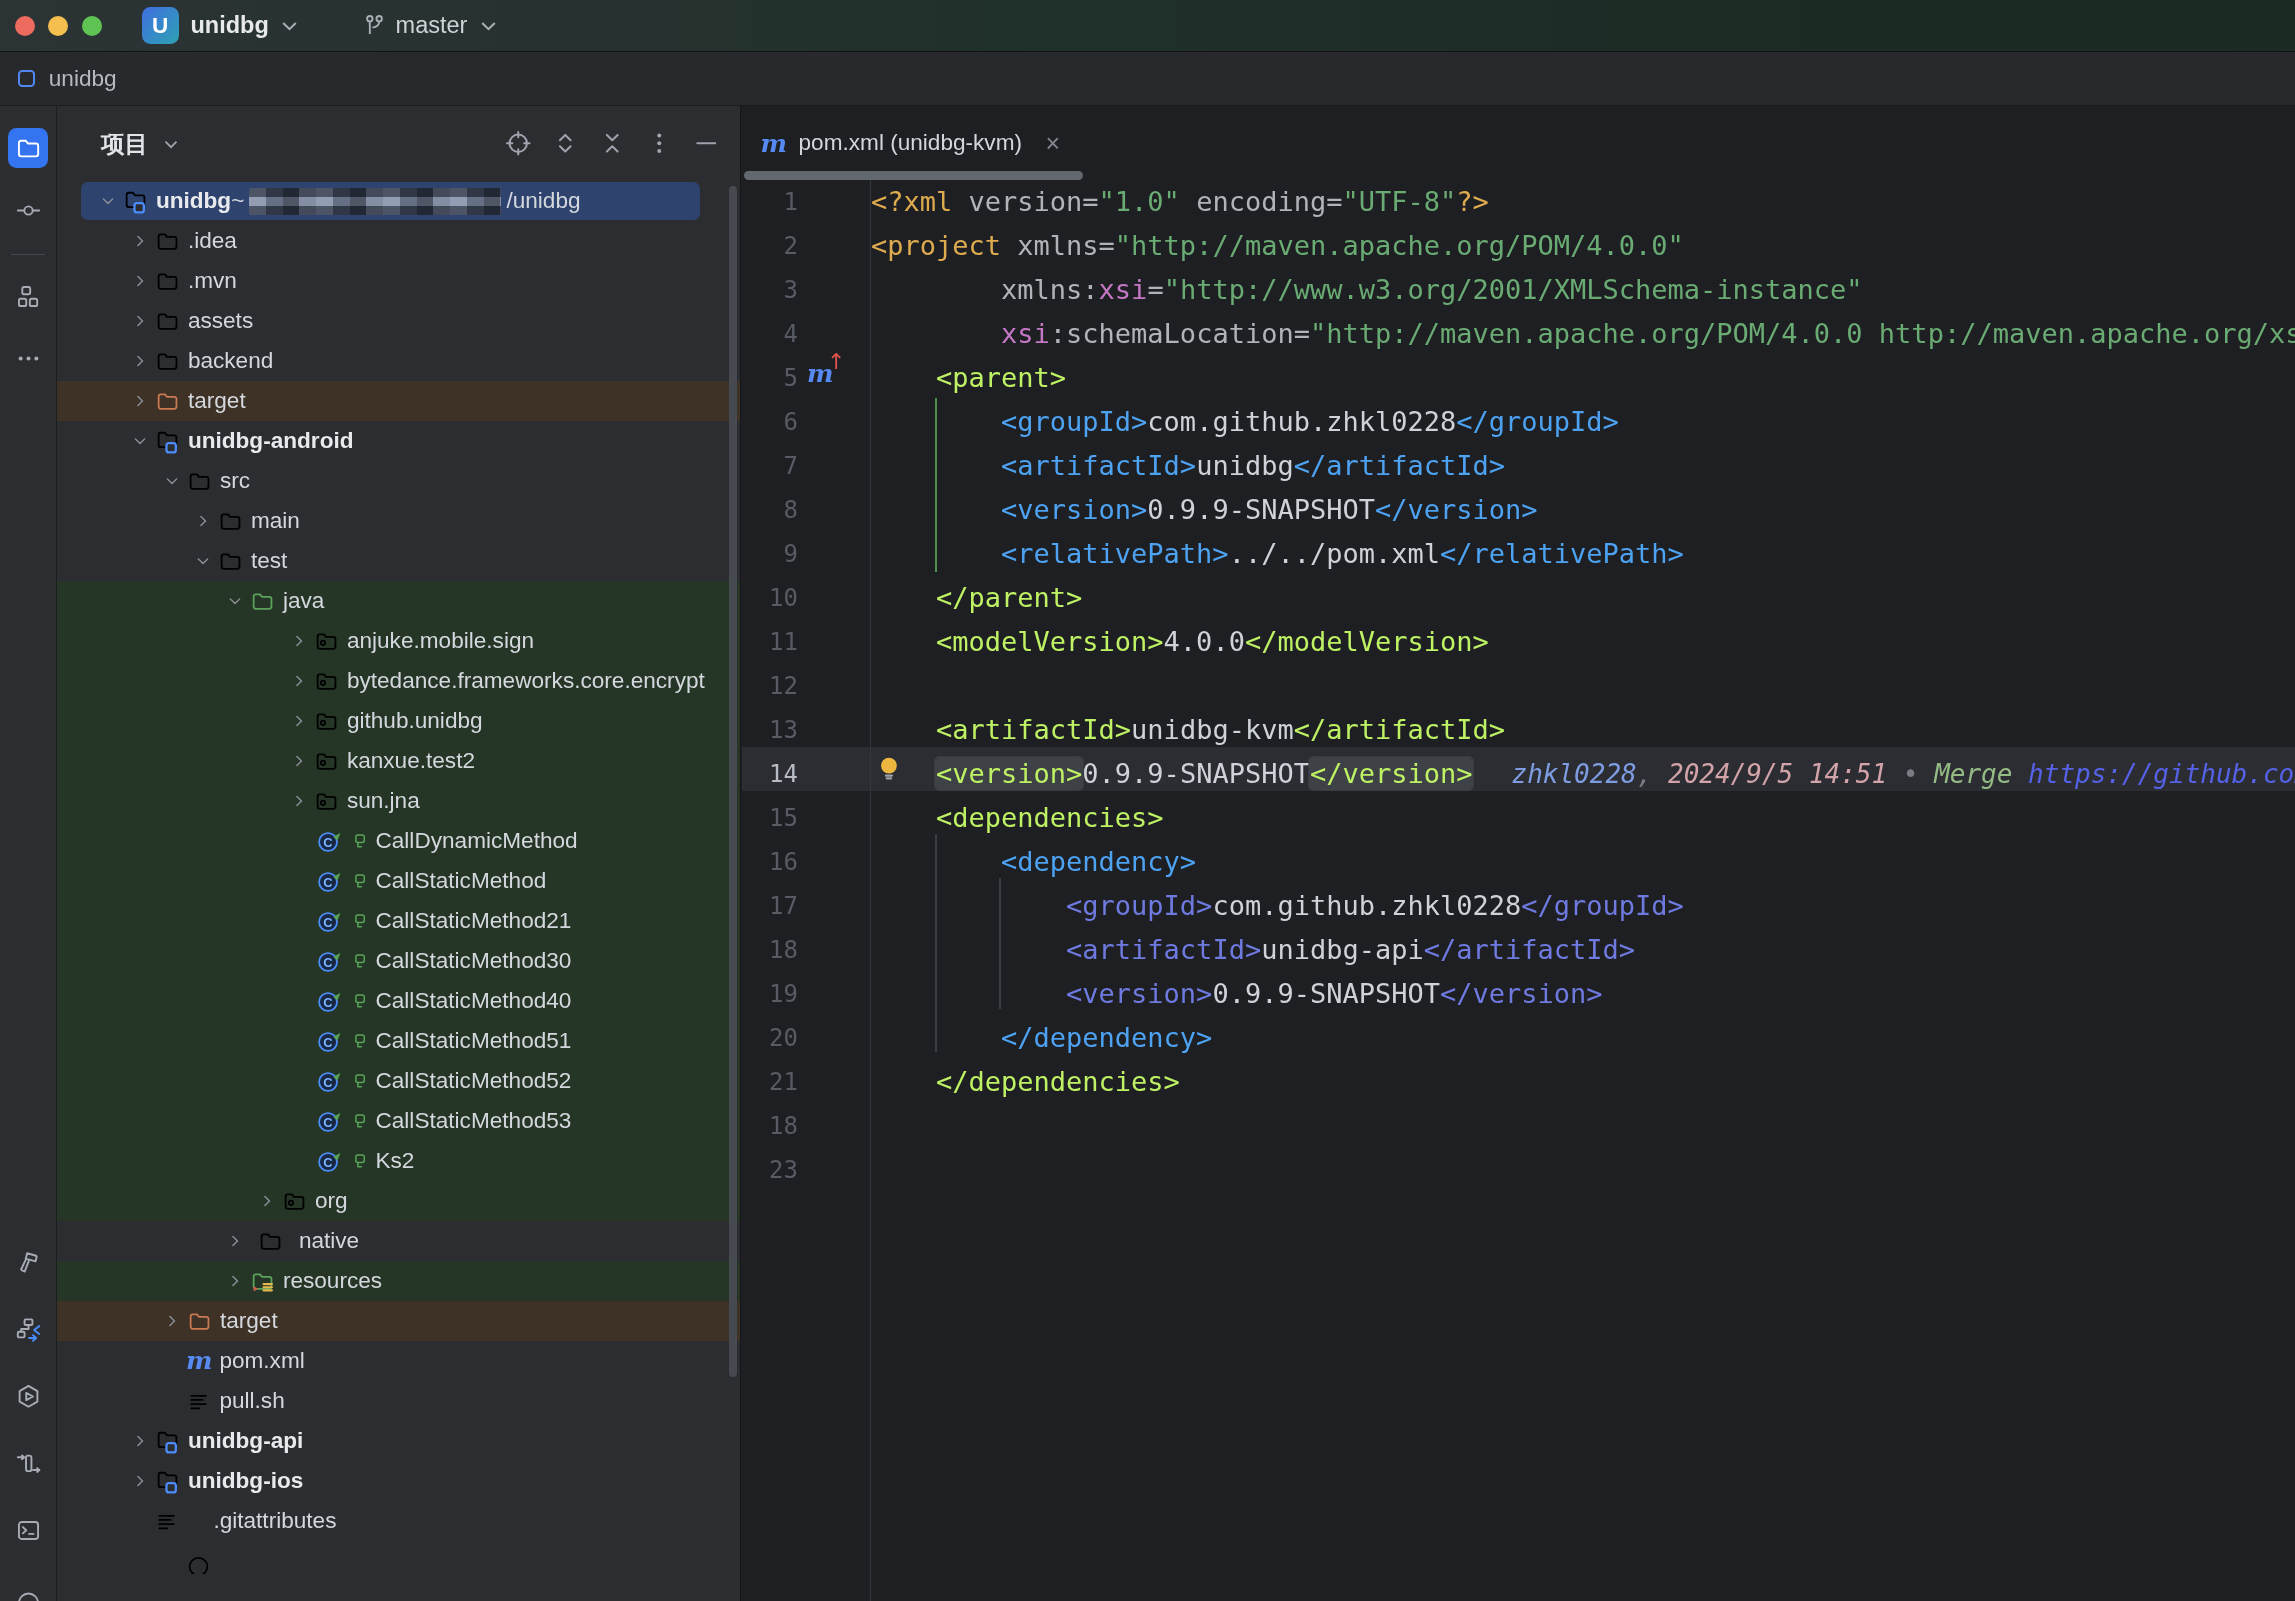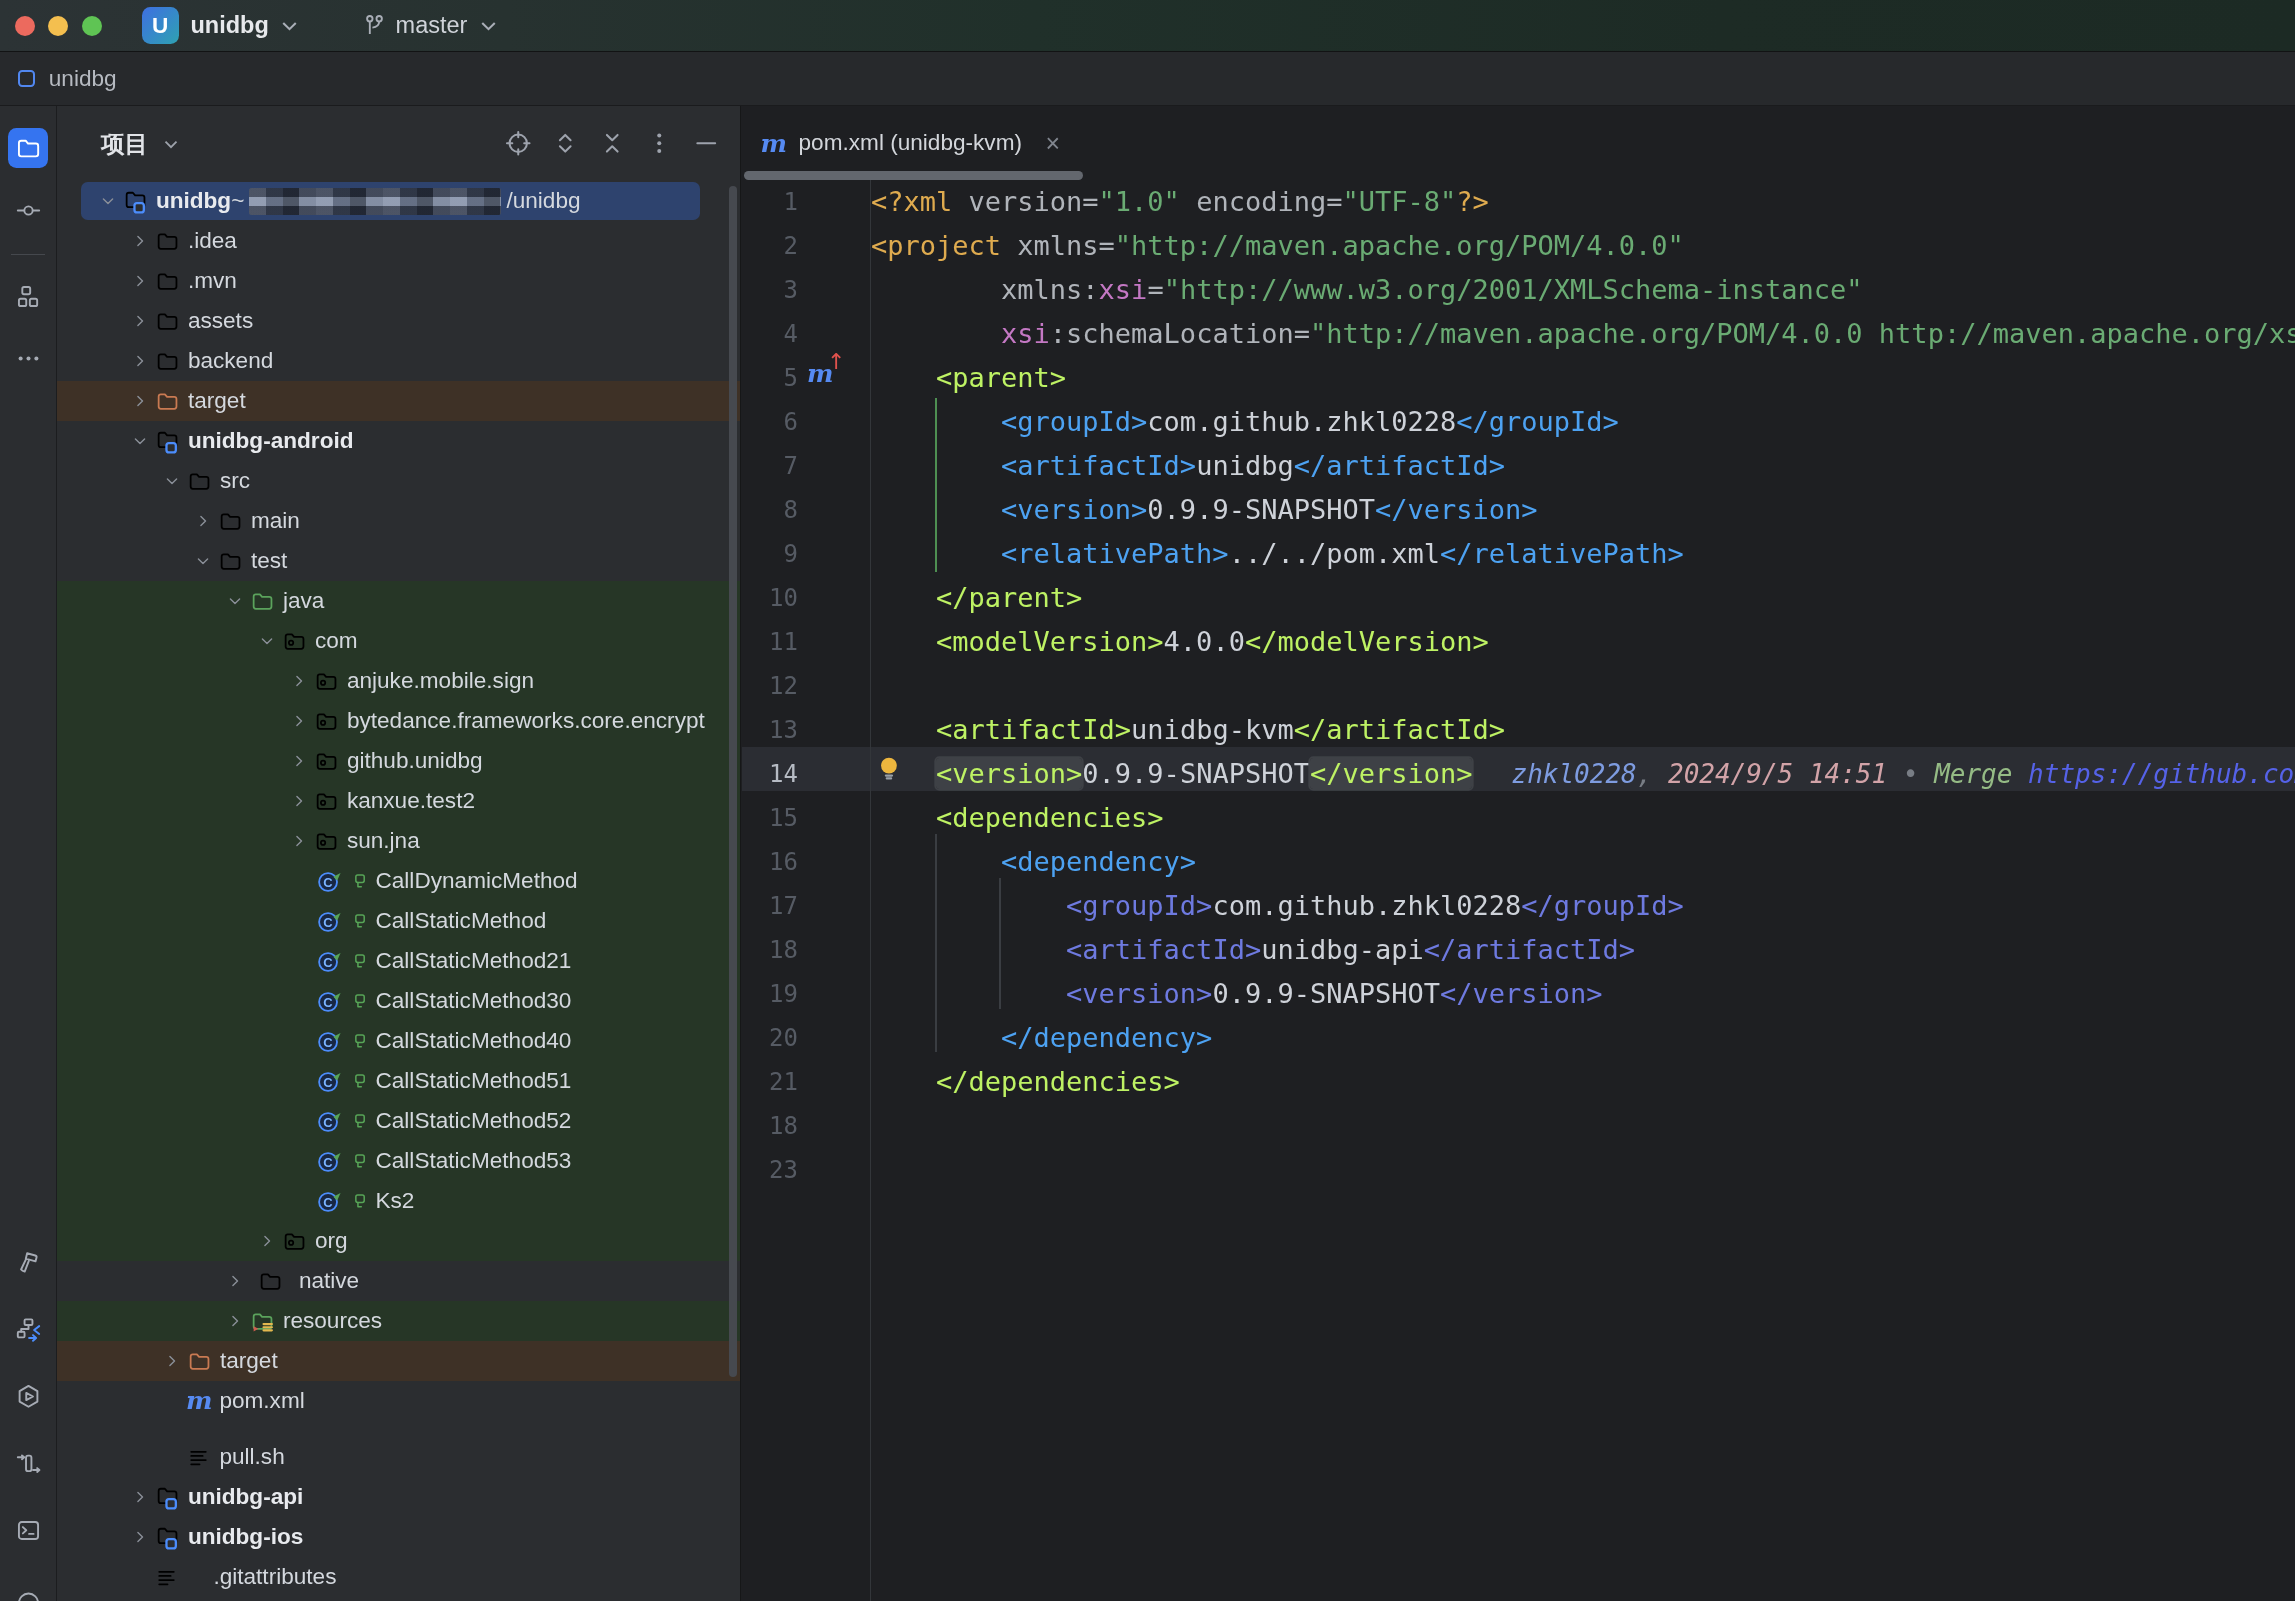--- a/index.html
+++ b/index.html
@@ -429,37 +429,20 @@
             <span class="t-icon">
               <svg viewBox="0 0 24 24" fill="none" stroke="currentColor" stroke-width="1.7" stroke-linecap="round" stroke-linejoin="round" style="color:#5ba35c">
                 <path d="M3.5 7.2c0-1.2.9-2.1 2.1-2.1h3.9l2.1 2.5h6.9c1.2 0 2.1.9 2.1 2.1v7.2c0 1.2-.9 2.1-2.1 2.1H5.6c-1.2 0-2.1-.9-2.1-2.1z"></path>
               </svg>
             </span>
             <span class="t-label">java</span>
           </div>
         </div>
         <div class="tree-row">
           <div class="row-hl hl-green"></div>
-          <div class="row-inner" style="padding-left: 196px;">
-            <span class="t-chev">
-              <svg viewBox="0 0 24 24" fill="none" stroke="currentColor" stroke-width="1.7" stroke-linecap="round" stroke-linejoin="round">
-                <path d="M6.5 9.5 12 15l5.5-5.5"></path>
-              </svg>
-            </span>
-            <span class="t-icon">
-              <svg viewBox="0 0 24 24" fill="none" stroke="currentColor" stroke-width="1.7" stroke-linecap="round" stroke-linejoin="round">
-                <path d="M3.5 7.2c0-1.2.9-2.1 2.1-2.1h3.9l2.1 2.5h6.9c1.2 0 2.1.9 2.1 2.1v7.2c0 1.2-.9 2.1-2.1 2.1H5.6c-1.2 0-2.1-.9-2.1-2.1z"></path>
-                <circle cx="8.7" cy="13.2" r="2.1"></circle>
-              </svg>
-            </span>
-            <span class="t-label">com</span>
-          </div>
-        </div>
-        <div class="tree-row">
-          <div class="row-hl hl-green"></div>
           <div class="row-inner" style="padding-left: 228px;">
             <span class="t-chev">
               <svg viewBox="0 0 24 24" fill="none" stroke="currentColor" stroke-width="1.7" stroke-linecap="round" stroke-linejoin="round">
                 <path d="M9.5 6.5 15 12l-5.5 5.5"></path>
               </svg>
             </span>
             <span class="t-icon">
               <svg viewBox="0 0 24 24" fill="none" stroke="currentColor" stroke-width="1.7" stroke-linecap="round" stroke-linejoin="round">
                 <path d="M3.5 7.2c0-1.2.9-2.1 2.1-2.1h3.9l2.1 2.5h6.9c1.2 0 2.1.9 2.1 2.1v7.2c0 1.2-.9 2.1-2.1 2.1H5.6c-1.2 0-2.1-.9-2.1-2.1z"></path>
                 <circle cx="8.7" cy="13.2" r="2.1"></circle>
@@ -773,21 +756,21 @@
             <span class="t-label">target</span>
           </div>
         </div>
         <div class="tree-row">
           <div class="row-inner" style="padding-left: 129px;">
             <span class="t-maven">m</span>
             <span class="t-label">pom.xml</span>
           </div>
         </div>
         <div class="tree-row">
-          <div class="row-inner" style="padding-left: 129px; margin-top: 16px;">
+          <div class="row-inner" style="padding-left: 129px;">
             <span class="t-icon">
               <svg viewBox="0 0 24 24" fill="none" stroke="currentColor" stroke-width="1.7" stroke-linecap="round" stroke-linejoin="round">
                 <path d="M5 6.5h14M5 10.5h11M5 14.5h14M5 18.5h8"></path>
               </svg>
             </span>
             <span class="t-label">pull.sh</span>
           </div>
         </div>
         <div class="tree-row">
           <div class="row-inner" style="padding-left: 69px;">

